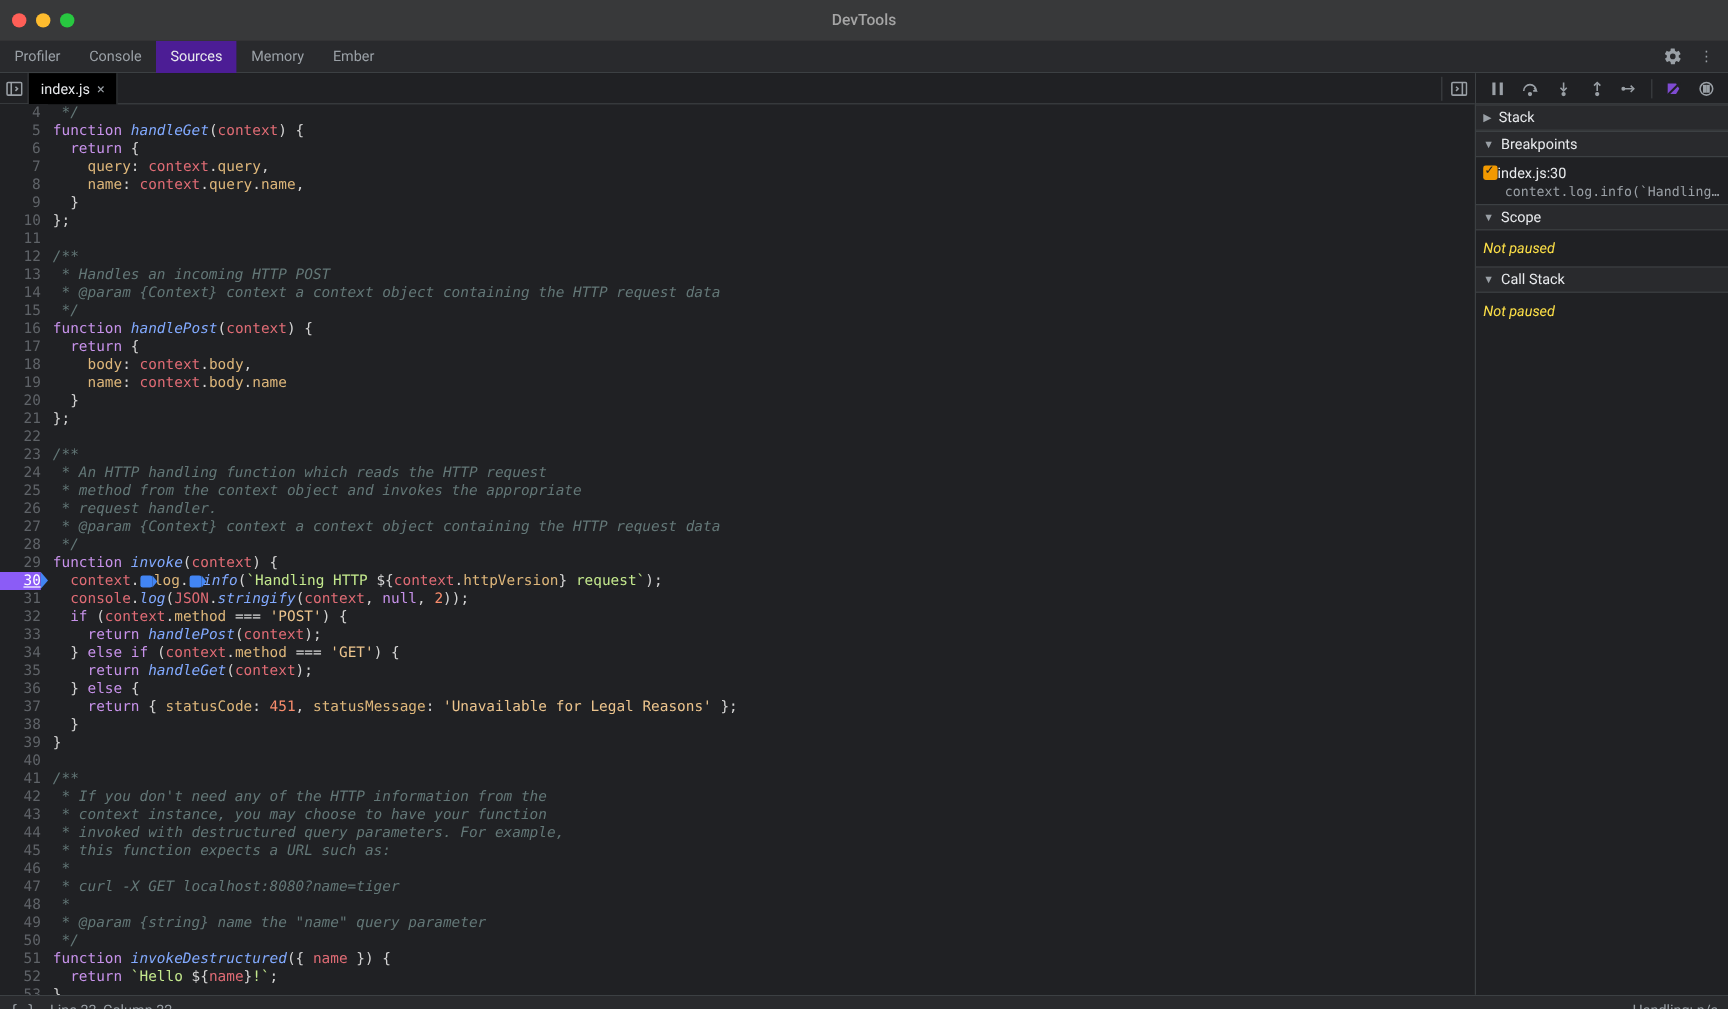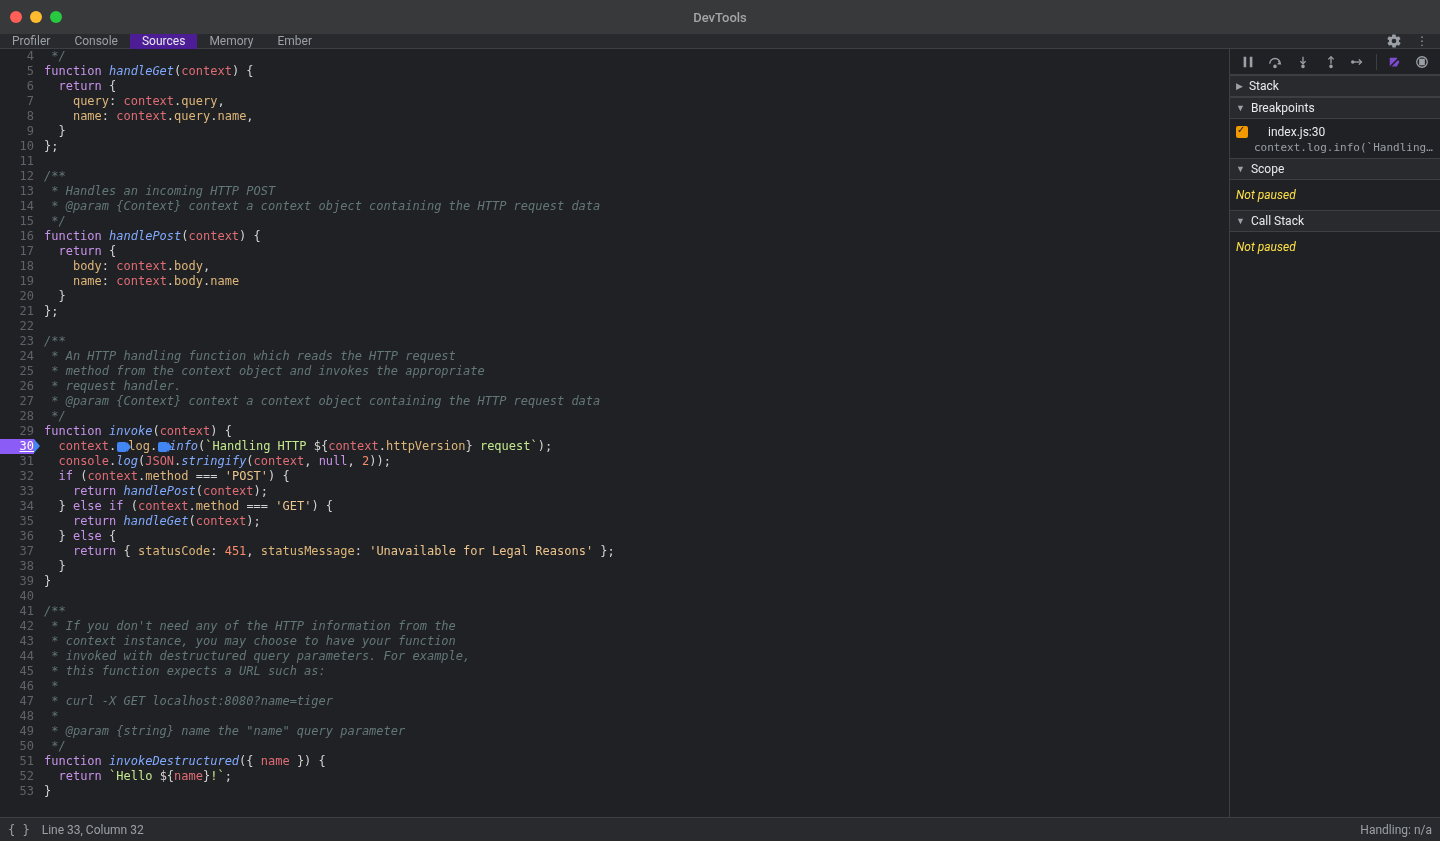--- a/index.html
+++ b/index.html
@@ -30,21 +30,21 @@
 .tl-green { background: #28c840; }
 .title-text {
   position: absolute;
   left: 50%;
   transform: translateX(-50%);
   color: #a5a5a5;
   font-size: 13px;
   font-weight: 500;
 }
 .tabs-bar {
-  height: 15px;
+  height: 27px;
   background: #292a2d;
   display: flex;
   align-items: center;
   border-bottom: 1px solid #3c4043;
 }
 .tab {
   padding: 0 12px;
   height: 27px;
   display: flex;
   align-items: center;
@@ -202,21 +202,21 @@
   cursor: pointer;
   gap: 4px;
 }
 .section-body {
   padding: 4px 6px;
   font-size: 12px;
 }
 .bp-item {
   display: flex;
   align-items: center;
-  gap: 20px;
+  gap: 0;
   padding: 2px 0;
 }
 .bp-check {
   width: 12px; height: 12px;
   background: #f29900;
   border-radius: 2px;
   position: relative;
   flex-shrink: 0;
 }
 .bp-check::after {
@@ -280,20 +280,42 @@
       <svg width="16" height="16" viewBox="0 0 24 24" fill="currentColor">
           <path d="M19.4 13c0-.3.1-.7.1-1s0-.7-.1-1l2.1-1.6c.2-.1.2-.4.1-.6l-2-3.5c-.1-.2-.4-.3-.6-.2l-2.5 1c-.5-.4-1.1-.7-1.7-1l-.4-2.6c0-.2-.2-.4-.5-.4h-4c-.2 0-.4.2-.5.4l-.4 2.6c-.6.2-1.2.6-1.7 1l-2.5-1c-.2-.1-.5 0-.6.2l-2 3.5c-.1.2-.1.5.1.6L4.6 11c0 .3-.1.7-.1 1s0 .7.1 1l-2.1 1.6c-.2.1-.2.4-.1.6l2 3.5c.1.2.4.3.6.2l2.5-1c.5.4 1.1.7 1.7 1l.4 2.6c0 .2.2.4.5.4h4c.2 0 .4-.2.5-.4l.4-2.6c.6-.2 1.2-.6 1.7-1l2.5 1c.2.1.5 0 .6-.2l2-3.5c.1-.2.1-.5-.1-.6L19.4 13zM12 15.5A3.5 3.5 0 1 1 12 8.5a3.5 3.5 0 0 1 0 7z"></path>
         </svg>
     </div>
     <div class="icon-btn">⋮</div>
   </div>
 </div>
 
 <div class="main-area">
   <div class="editor-col">
+    <div class="file-tabs">
+      <div class="nav-icon">
+        <svg width="14" height="14" viewBox="0 0 16 16" fill="none" stroke="currentColor" stroke-width="1.5">
+            <rect x="1" y="2" width="14" height="12" rx="1"></rect>
+            <line x1="5" y1="2" x2="5" y2="14"></line>
+            <polyline points="9,6 11,8 9,10"></polyline>
+          </svg>
+      </div>
+      <div class="file-tab">
+        <span>index.js</span>
+        <span class="close">×</span>
+      </div>
+      <div class="file-tabs-right">
+        <div class="icon-btn" style="border-left:1px solid #3c4043;width:28px;">
+          <svg width="14" height="14" viewBox="0 0 16 16" fill="none" stroke="currentColor" stroke-width="1.5">
+              <rect x="1" y="2" width="14" height="12" rx="1"></rect>
+              <line x1="11" y1="2" x2="11" y2="14"></line>
+              <polyline points="5,6 7,8 5,10"></polyline>
+            </svg>
+        </div>
+      </div>
+    </div>
     <div class="code-area">
       <div class="gutter" id="gutter">
           <div>4</div>
           <div>5</div>
           <div>6</div>
           <div>7</div>
           <div>8</div>
           <div>9</div>
           <div>10</div>
           <div>11</div>

